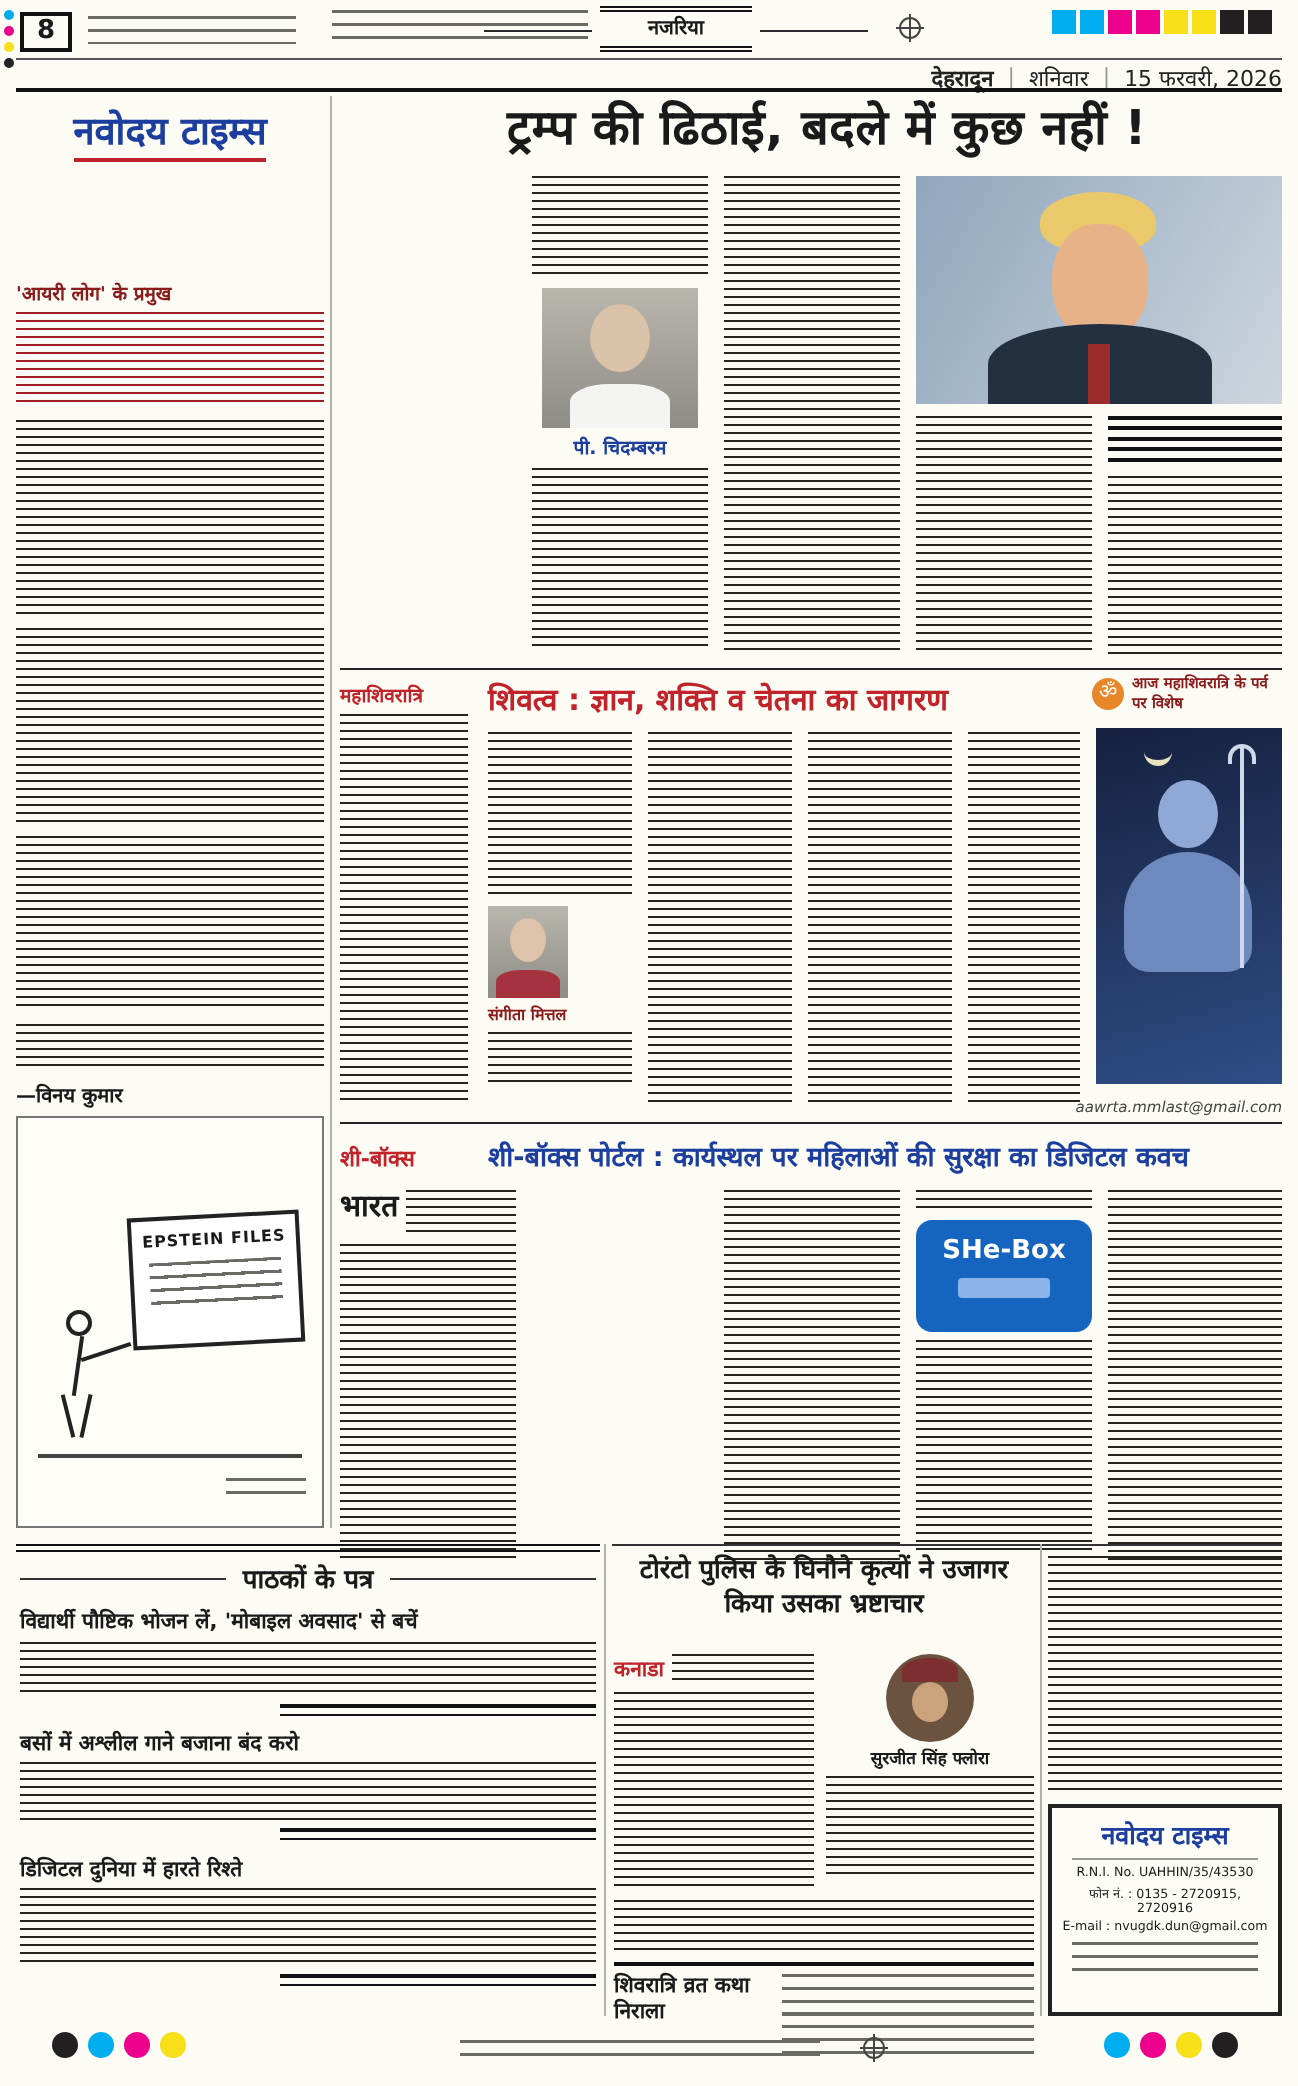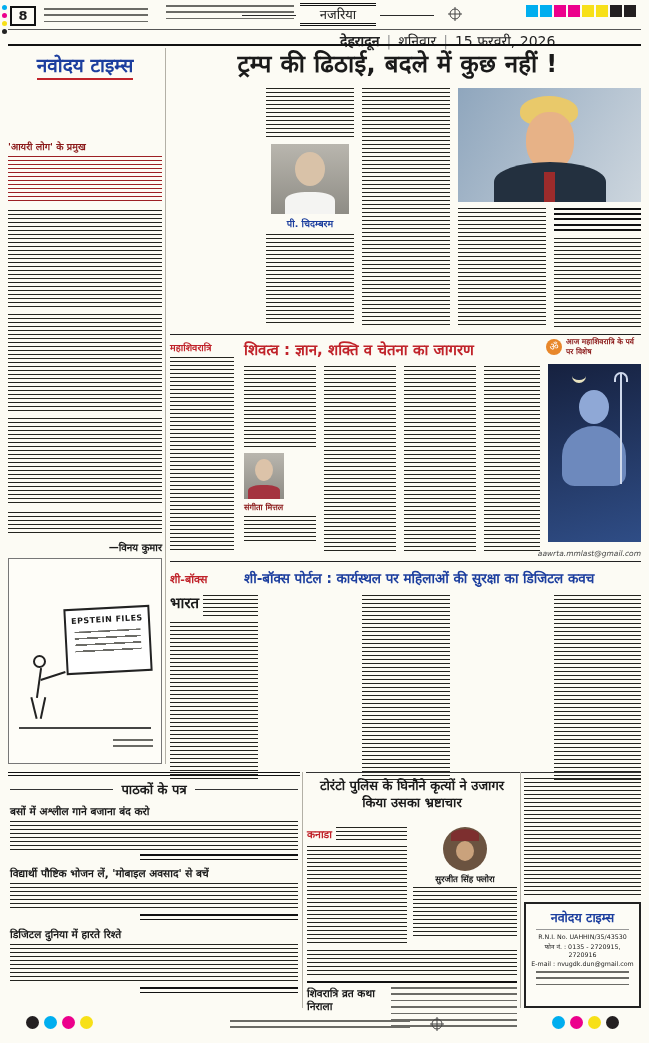--- a/index.html
+++ b/index.html
@@ -34,21 +34,21 @@
     <div class="circ" style="width:5px;height:5px;background:#f7e017;margin-bottom:3px"></div>
     <div class="circ" style="width:5px;height:5px;background:#222"></div>
   </div>
 
   <div class="abs center" style="left:10px;top:6px;width:26px;height:20px;border:2px solid #111;font-size:13px;font-weight:bold;line-height:16px">8</div>
 
   <div class="abs tsg" style="left:44px;top:8px;width:104px;height:14px"></div>
   <div class="abs tsg" style="left:166px;top:5px;width:128px;height:19px"></div>
 
   <div class="abs rule" style="left:242px;top:15px;width:54px;height:1px"></div>
-  <div class="abs center" style="left:300px;top:3px;width:76px;height:23px;border-top:3px double #111;border-bottom:3px double #111;font-size:13px;font-weight:normal;line-height:17px">नजरिया</div>
+  <div class="abs center" style="left:300px;top:3px;width:76px;height:23px;border-top:3px double #111;border-bottom:3px double #111;font-size:10px;font-weight:bold;line-height:17px">नजरिया</div>
   <div class="abs rule" style="left:380px;top:15px;width:54px;height:1px"></div>
 
   <div class="abs" style="left:448px;top:6px">
     <svg width="14" height="14">
         <circle cx="7" cy="7" r="5" fill="none" stroke="#444"></circle>
         <line x1="7" y1="0" x2="7" y2="14" stroke="#444"></line>
         <line x1="0" y1="7" x2="14" y2="7" stroke="#444"></line>
       </svg>
   </div>
 
@@ -57,21 +57,21 @@
     <div style="width:12px;height:12px;background:#00aeef"></div>
     <div style="width:12px;height:12px;background:#ec008c"></div>
     <div style="width:12px;height:12px;background:#ec008c"></div>
     <div style="width:12px;height:12px;background:#f7e017"></div>
     <div style="width:12px;height:12px;background:#f7e017"></div>
     <div style="width:12px;height:12px;background:#231f20"></div>
     <div style="width:12px;height:12px;background:#231f20"></div>
   </div>
 
   <div class="abs" style="left:8px;top:29px;width:633px;height:1px;background:#555"></div>
-  <div class="abs flex" style="left:340px;top:31px;width:301px;gap:7px;font-size:14px;align-items:center;color:#222">
+  <div class="abs flex" style="left:340px;top:31px;width:301px;justify-content:flex-end;gap:7px;font-size:11px;align-items:center;color:#222">
     <span class="bold">देहरादून</span>
     <span style="color:#999">|</span>
     <span>शनिवार</span>
     <span style="color:#999">|</span>
     <span>15 फरवरी, 2026</span>
   </div>
   <div class="abs" style="left:8px;top:44px;width:633px;height:2px;background:#111"></div>
 
   <div class="abs vrule" style="left:165px;top:48px;width:1px;height:716px"></div>
 
@@ -84,21 +84,21 @@
     <div class="bold maroon" style="font-size:9.5px">'आयरी लोग' के प्रमुख</div>
     <div class="tsr" style="height:46px;margin-top:3px"></div>
   </div>
 
   <div class="abs" style="left:8px;top:210px;width:154px">
     <div class="ts" style="height:98px"></div>
     <div class="ts" style="height:98px;margin-top:6px"></div>
     <div class="ts" style="height:88px;margin-top:6px"></div>
     <div class="ts" style="height:24px;margin-top:6px"></div>
   </div>
-  <div class="abs bold" style="left:8px;top:540px;width:154px;text-align:right;font-size:10px">—विनय कुमार</div>
+  <div class="abs bold" style="left:8px;top:540px;width:154px;text-align:left;font-size:10px">—विनय कुमार</div>
 
   <div class="abs" style="left:8px;top:558px;width:154px;height:206px;border:1px solid #777;background:#fefdf8">
     <div class="abs center" style="left:56px;top:48px;width:86px;height:66px;border:2px solid #222;background:#fff;transform:rotate(-3deg)">
       <div class="bold" style="font-size:8px;letter-spacing:.5px;margin-top:6px">EPSTEIN FILES</div>
       <div class="tsg" style="height:22px;margin:6px 8px 0"></div>
     </div>
     <div class="abs circ" style="left:24px;top:96px;width:13px;height:13px;border:2px solid #222"></div>
     <div class="abs" style="left:29px;top:109px;width:2px;height:30px;background:#222;transform:rotate(8deg)"></div>
     <div class="abs" style="left:31px;top:116px;width:26px;height:2px;background:#222;transform:rotate(-18deg)"></div>
     <div class="abs" style="left:24px;top:138px;width:2px;height:22px;background:#222;transform:rotate(-14deg)"></div>
@@ -107,40 +107,40 @@
     <div class="abs tsg" style="left:104px;top:180px;width:40px;height:8px"></div>
   </div>
 
   <div class="abs" style="left:8px;top:772px;width:292px;height:236px;border-top:4px double #111;padding:4px 2px 0">
     <div class="flex" style="align-items:center;gap:8px">
       <div style="flex:1;height:1px;background:#333"></div>
       <div class="bold" style="font-size:13px">पाठकों के पत्र</div>
       <div style="flex:1;height:1px;background:#333"></div>
     </div>
 
+    <div style="margin-top:7px">
+      <div class="bold" style="font-size:10.5px;line-height:1.25">विद्यार्थी पौष्टिक भोजन लें, 'मोबाइल अवसाद' से बचें</div>
+      <div class="ts" style="height:28px;margin-top:3px"></div>
+      <div class="tsb" style="height:6px;width:55%;margin:3px 0 0 auto"></div>
+    </div>
+
     <div style="margin-top:6px">
       <div class="bold" style="font-size:10.5px">बसों में अश्लील गाने बजाना बंद करो</div>
       <div class="ts" style="height:30px;margin-top:3px"></div>
       <div class="tsb" style="height:6px;width:55%;margin:3px 0 0 auto"></div>
     </div>
 
     <div style="margin-top:7px">
-      <div class="bold" style="font-size:10.5px;line-height:1.25">विद्यार्थी पौष्टिक भोजन लें, 'मोबाइल अवसाद' से बचें</div>
-      <div class="ts" style="height:28px;margin-top:3px"></div>
-      <div class="tsb" style="height:6px;width:55%;margin:3px 0 0 auto"></div>
-    </div>
-
-    <div style="margin-top:7px">
       <div class="bold" style="font-size:10.5px">डिजिटल दुनिया में हारते रिश्ते</div>
       <div class="ts" style="height:40px;margin-top:3px"></div>
       <div class="tsb" style="height:6px;width:55%;margin:3px 0 0 auto"></div>
     </div>
   </div>
 
-  <div class="abs center" style="left:162px;top:46px;width:471px;font-size:24px;font-weight:800;letter-spacing:.3px">ट्रम्प की ढिठाई, बदले में कुछ नहीं !</div>
+  <div class="abs center" style="left:178px;top:46px;width:471px;font-size:24px;font-weight:800;letter-spacing:.3px">ट्रम्प की ढिठाई, बदले में कुछ नहीं !</div>
 
 
   <div class="abs" style="left:266px;top:88px;width:88px">
     <div class="ts" style="height:52px"></div>
     <div class="photo" style="width:78px;height:70px;margin:4px auto 0">
       <div class="abs circ" style="left:24px;top:8px;width:30px;height:34px;background:#d9c2a8"></div>
       <div class="abs" style="left:14px;bottom:0;width:50px;height:22px;background:#f4f4f2;border-radius:40% 40% 0 0"></div>
     </div>
     <div class="center bold blue" style="font-size:9.5px;margin-top:3px">पी. चिदम्बरम</div>
     <div class="ts" style="height:90px;margin-top:4px"></div>
@@ -203,20 +203,28 @@
     <div class="flex" style="gap:4px">
       <span class="bold" style="font-size:15px;line-height:1.1">भारत</span>
       <div class="ts" style="flex:1;height:24px"></div>
     </div>
     <div class="ts" style="height:158px;margin-top:3px"></div>
   </div>
 
 
   <div class="abs ts" style="left:362px;top:595px;width:88px;height:188px"></div>
 
+  <div class="abs" style="left:458px;top:595px;width:88px">
+    <div class="ts" style="height:12px"></div>
+    <div class="center" style="margin-top:3px;height:56px;background:#1565c0;border-radius:8px;color:#fff;padding-top:8px">
+      <div class="bold" style="font-size:13px">SHe-Box</div>
+      <div style="width:46px;height:10px;background:#8ab4e8;border-radius:2px;margin:6px auto 0"></div>
+    </div>
+    <div class="ts" style="height:108px;margin-top:4px"></div>
+  </div>
 
   <div class="abs ts" style="left:554px;top:595px;width:87px;height:188px"></div>
 
   <div class="abs" style="left:306px;top:772px;width:335px;height:1px;background:#333"></div>
   <div class="abs vrule" style="left:302px;top:772px;width:1px;height:236px"></div>
   <div class="abs vrule" style="left:520px;top:772px;width:1px;height:236px"></div>
 
   <div class="abs" style="left:307px;top:778px;width:210px">
     <div class="center bold" style="font-size:13px;line-height:1.3">टोरंटो पुलिस के घिनौने कृत्यों ने उजागर किया उसका भ्रष्टाचार</div>
     <div class="flex" style="gap:6px;margin-top:15px">

